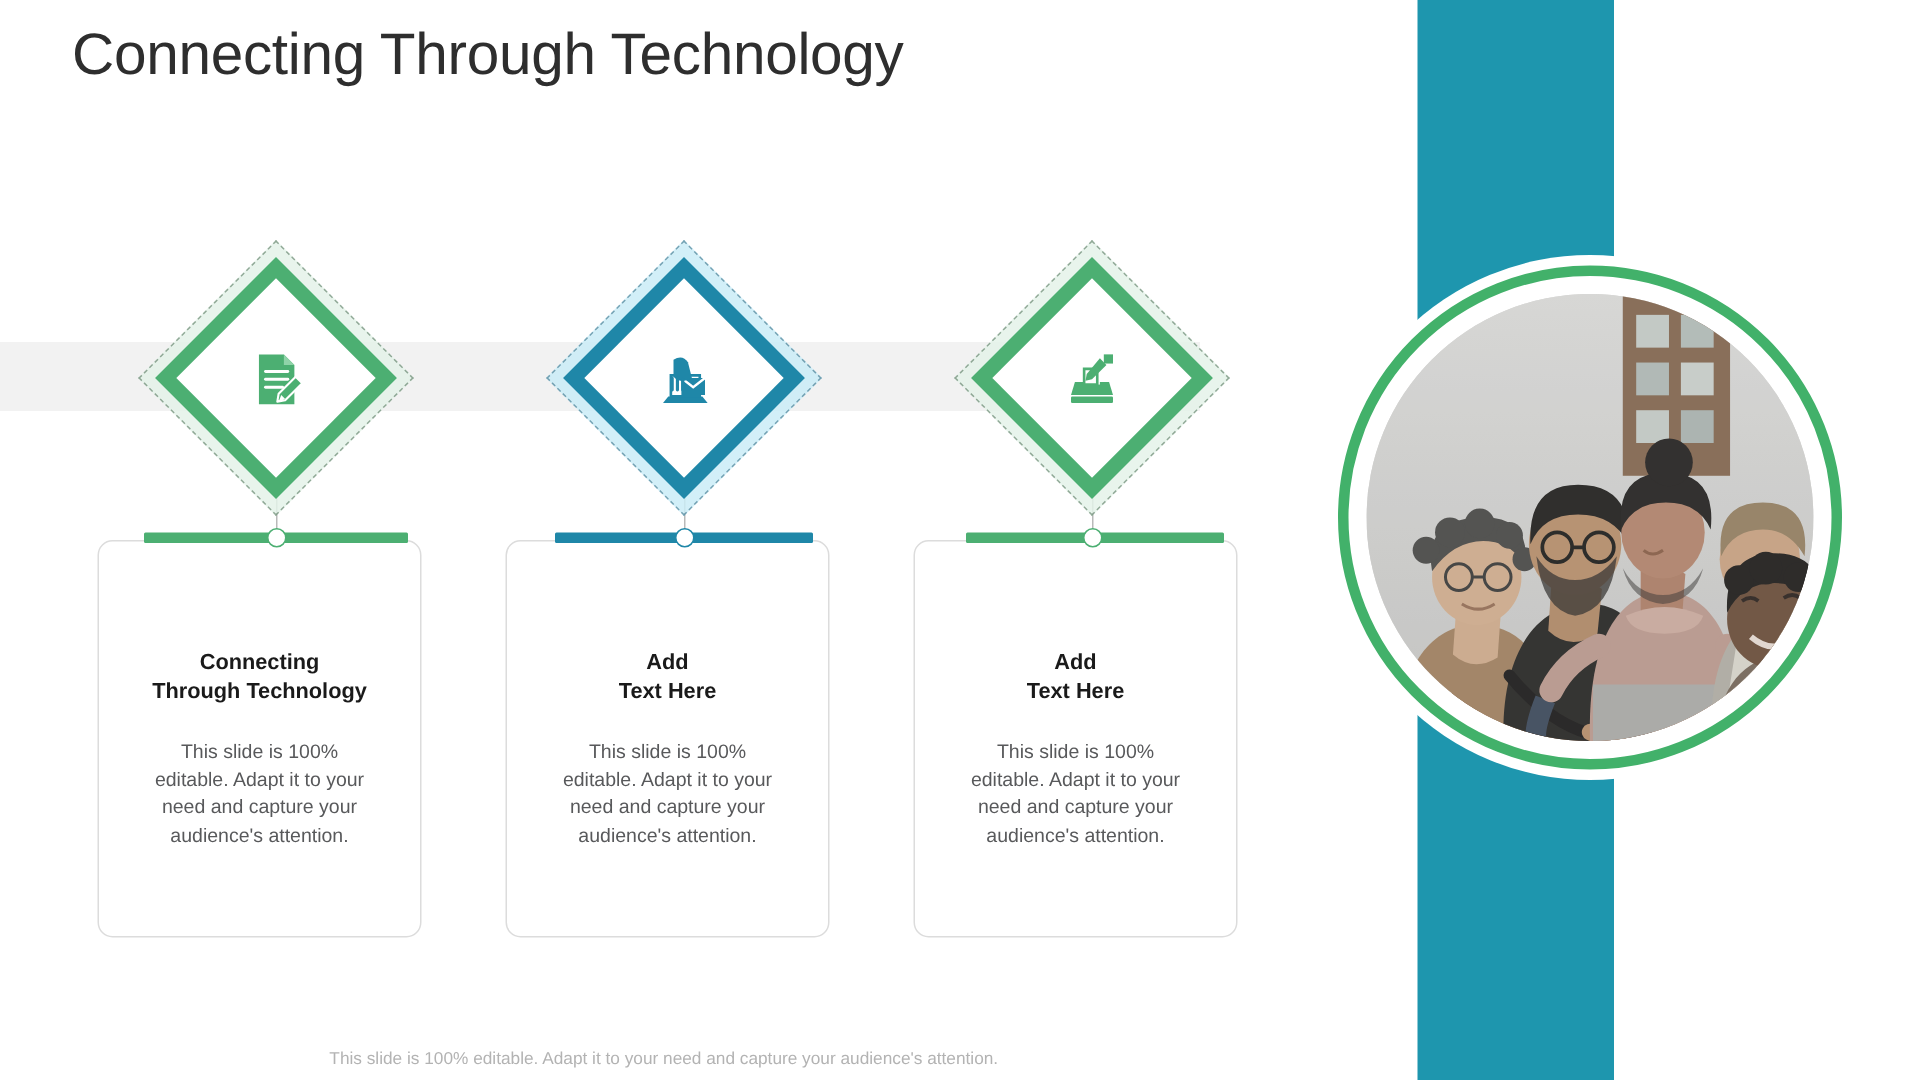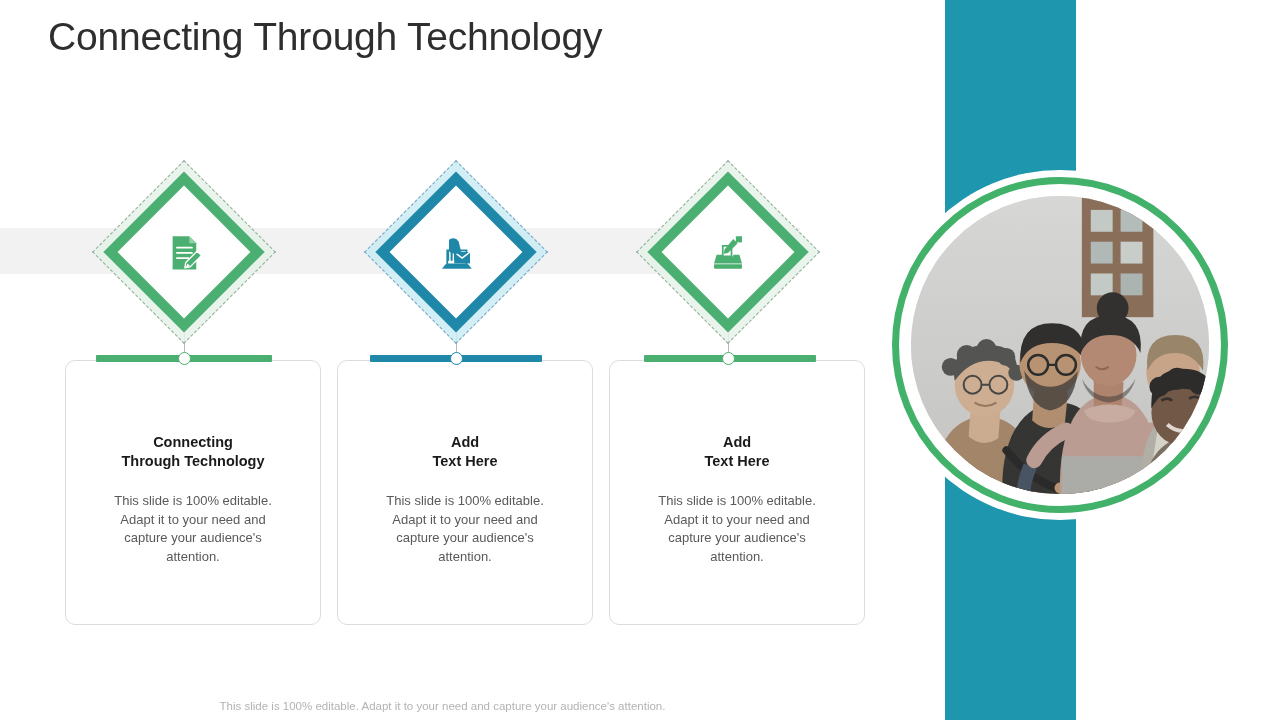--- a/index.html
+++ b/index.html
@@ -153,21 +153,21 @@
     background: #ffffff;
     z-index: 8;
     box-sizing: border-box;
   }
   .node.green { border: 1.5px solid #4CAF72; }
   .node.blue  { border: 1.5px solid #1F87A8; }
 
   
   .card {
     position: absolute;
-    width: 256px;
+    width: 216px;
     height: 265px;
     border: 1px solid #DCDCDC;
     border-radius: 10px;
     background: #ffffff;
     box-sizing: border-box;
     z-index: 4;
   }
   .card-heading {
     position: absolute;
     left: 0; right: 0;

